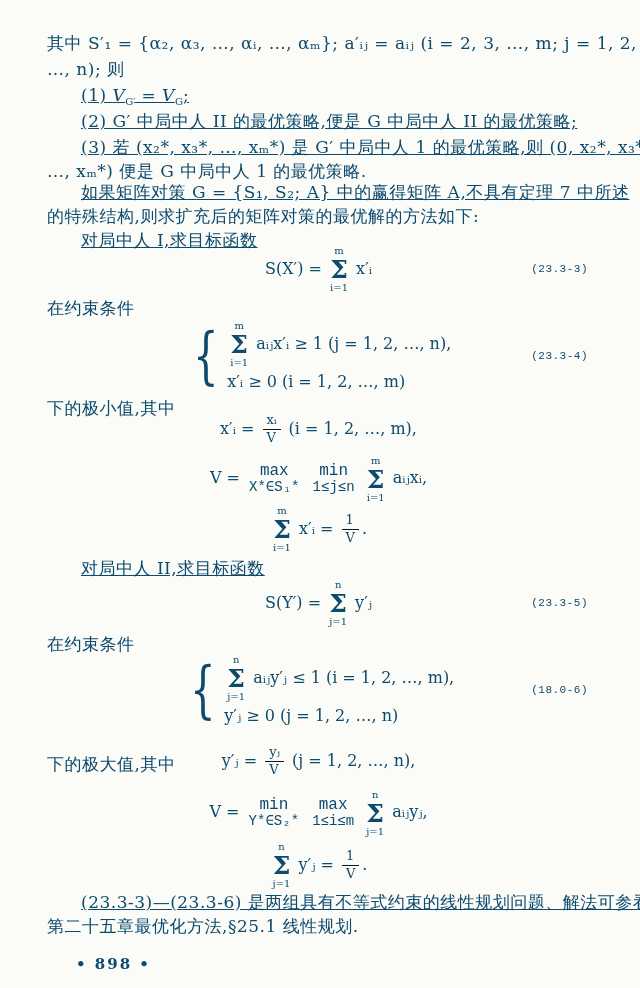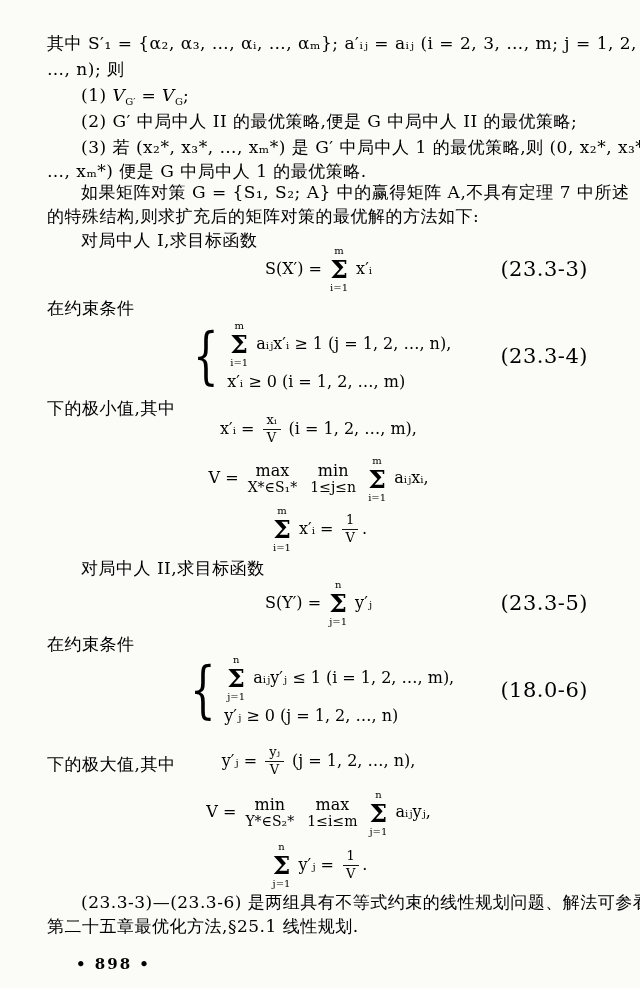--- a/index.html
+++ b/index.html
@@ -1,41 +1,41 @@
 <!DOCTYPE html>
 <html><head>
 <meta charset="utf-8">
 <style>
   html,body { margin:0; padding:0; }
   body { width:640px; height:988px; background:#e8e8e6; }
   .page {
     position:relative; width:640px; height:988px; overflow:hidden;
-    background:#fbfbf8; color:#000000;
+    background:#fbfbf8; color:#0c4a6e;
     font-family:"DejaVu Serif","DejaVu Sans","Liberation Serif",serif;
   }
   .tline {
     position:absolute; left:47px; font-size:17px; line-height:22px;
     white-space:nowrap; letter-spacing:0.5px; font-weight:500;
   }
-  .tline.indent { left:81px; }
+  .tline.indent { left:81px;text-decoration:underline; }
   .eqblock {
     position:absolute; left:47px; width:543px;
     display:flex; align-items:center; justify-content:center;
     font-size:16px; white-space:nowrap;
   }
-  .eqnum { position:absolute; right:2px; top:50%; transform:translateY(-50%); font-size:21px; letter-spacing:0.5px; }
+  .eqnum { position:absolute; right:2px; top:50%; transform:translateY(-50%); font-size:11px; letter-spacing:0.5px;font-family:Liberation Mono, monospace; }
   .var { font-style:italic; }
   sub, sup { font-size:10px; letter-spacing:0; }
   .bigop { display:inline-flex; flex-direction:column; align-items:center; vertical-align:middle; line-height:1; margin:0 3px; }
   .bigop .lim { font-size:10px; line-height:1; }
   .bigop .sym { font-size:25px; font-weight:bold; line-height:1; padding:1px 0; }
-  .limop { display:inline-flex; flex-direction:column; align-items:center; vertical-align:middle; line-height:1.05; margin:12px 4px; }
+  .limop { display:inline-flex; flex-direction:column; align-items:center; vertical-align:middle; line-height:1.05; margin:12px 4px;font-family:Liberation Mono, monospace; }
   .limop .name { font-size:16px; }
   .limop .lim { font-size:14px; }
-  .frac { display:inline-flex; flex-direction:column; align-items:center; vertical-align:middle; margin:0 3px; line-height:1.15; }
+  .frac { display:inline-flex; flex-direction:column; vertical-align:middle; margin:0 3px; line-height:1.15; }
   .frac .num { font-size:13px; padding:0 4px 1px; border-bottom:1.2px solid #151515; }
   .frac .den { font-size:13px; padding:1px 4px 0; }
   .sys { display:flex; align-items:center; }
   .sysbrace { font-size:62px; font-weight:400; line-height:1; transform:scaleX(0.65); margin-right:2px; }
   .sysrows { display:flex; flex-direction:column; align-items:flex-start; gap:4px; text-align:left; }
   .pagenum { position:absolute; left:58px; top:955px; font-size:15px; letter-spacing:2px; font-weight:bold;margin-left:18px; }
 </style>
 </head>
 <body>
 

